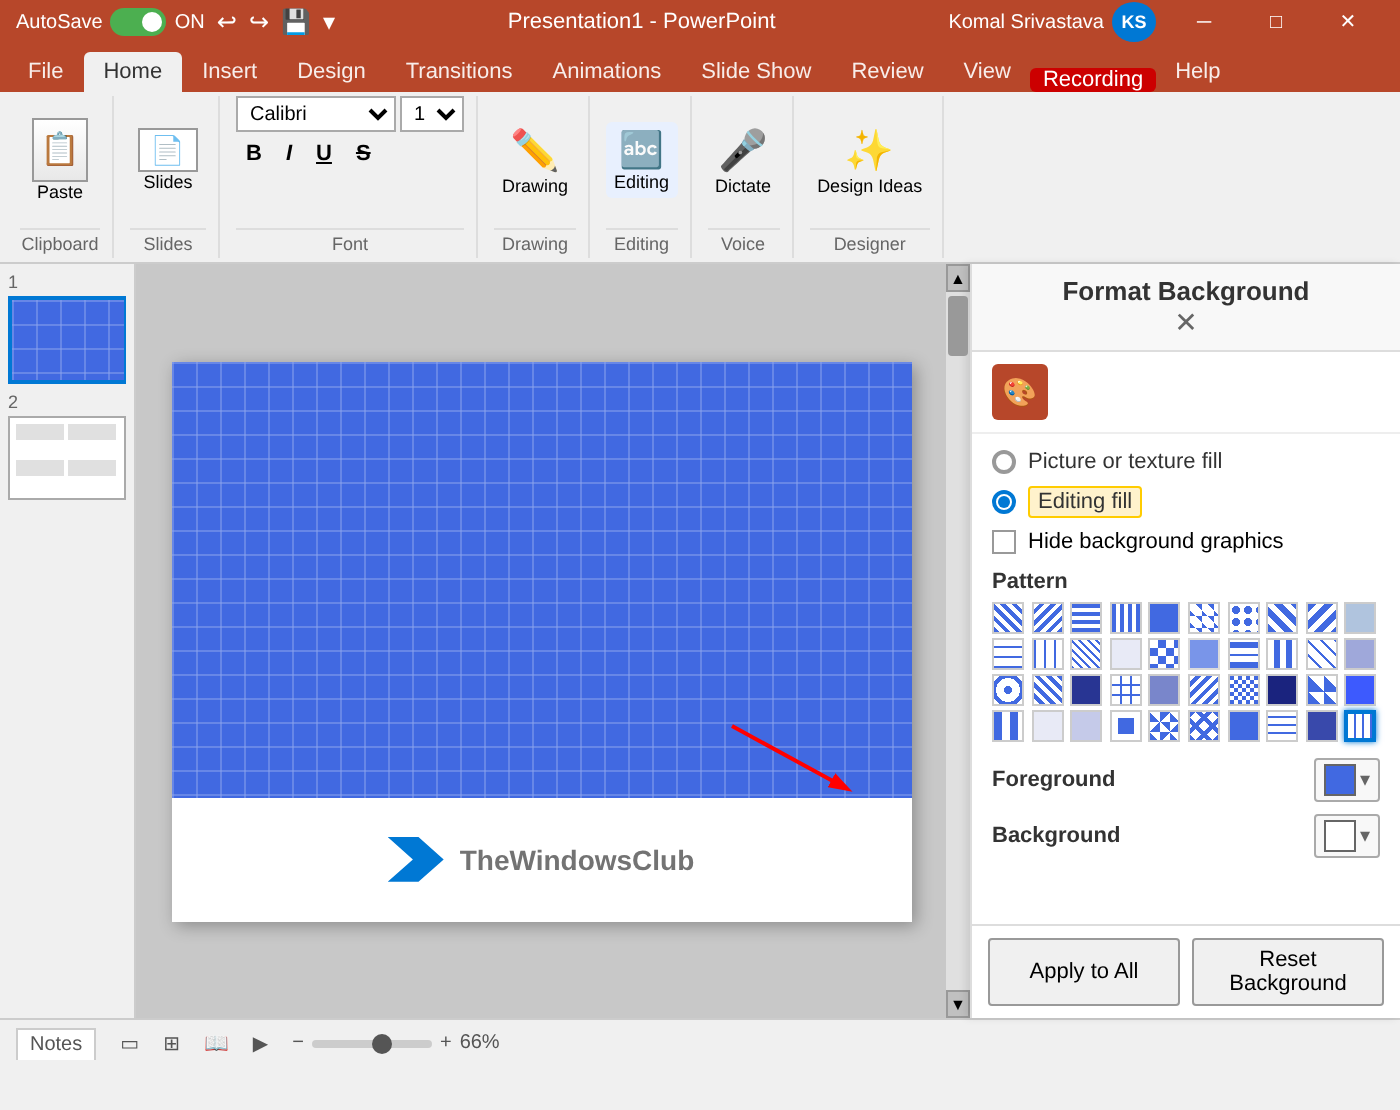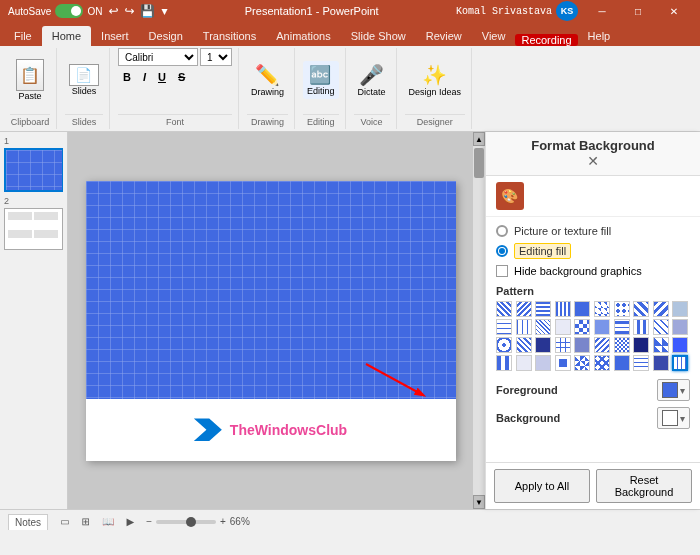--- a/index.html
+++ b/index.html
@@ -166,21 +166,21 @@
     <span style="font-size:12px;cursor:pointer;">↩</span>
     <span style="font-size:12px;cursor:pointer;">↪</span>
     <span style="font-size:12px;cursor:pointer;">💾</span>
     <span style="font-size:12px;cursor:pointer;">▾</span>
   </div>
   <div class="title-bar-center">
     <span>Presentation1 - PowerPoint</span>
   </div>
   <div class="title-bar-right">
     <div style="display:flex;align-items:center;gap:4px;">
-      <span style="font-size:10px;font-family:Liberation Mono, monospace;">Komal Srivastava</span>
+      <span style="font-size:10px;">Komal Srivastava</span>
       <div style="width:22px;height:20px;background:#0078d4;border-radius:50%;display:flex;align-items:center;justify-content:center;font-size:9px;font-weight:bold;">
         <span>KS</span>
       </div>
     </div>
     <div class="win-controls">
       <div class="win-btn">
           <span>─</span>
         </div>
       <div class="win-btn">
           <span>□</span>
@@ -322,21 +322,21 @@
           <defs>
             <marker id="arrowhead" markerWidth="6" markerHeight="4" refX="3" refY="2" orient="auto">
               <polygon points="0 0, 6 2, 0 4" fill="red"></polygon>
             </marker>
           </defs>
         </svg>
       </div>
       <div class="slide-bottom">
         <div style="display:flex;align-items:center;gap:6px;">
           <div style="width:28px;height:28px;background:#0078d4;clip-path:polygon(0 10%,55% 10%,100% 50%,55% 90%,0 90%,45% 50%);margin-right:2px;"></div>
-          <span style="font-size:14px;font-weight:bold;color:#ec4899;">TheWindowsClub</span>
+          <span style="font-size:14px;font-weight:bold;color:#737373;">TheWindowsClub</span>
         </div>
       </div>
     </div>
   </div>
 
   <div class="scroll-bar">
     <div class="scroll-btn">▲</div>
     <div style="flex:1;position:relative;">
       <div class="scroll-thumb"></div>
     </div>

